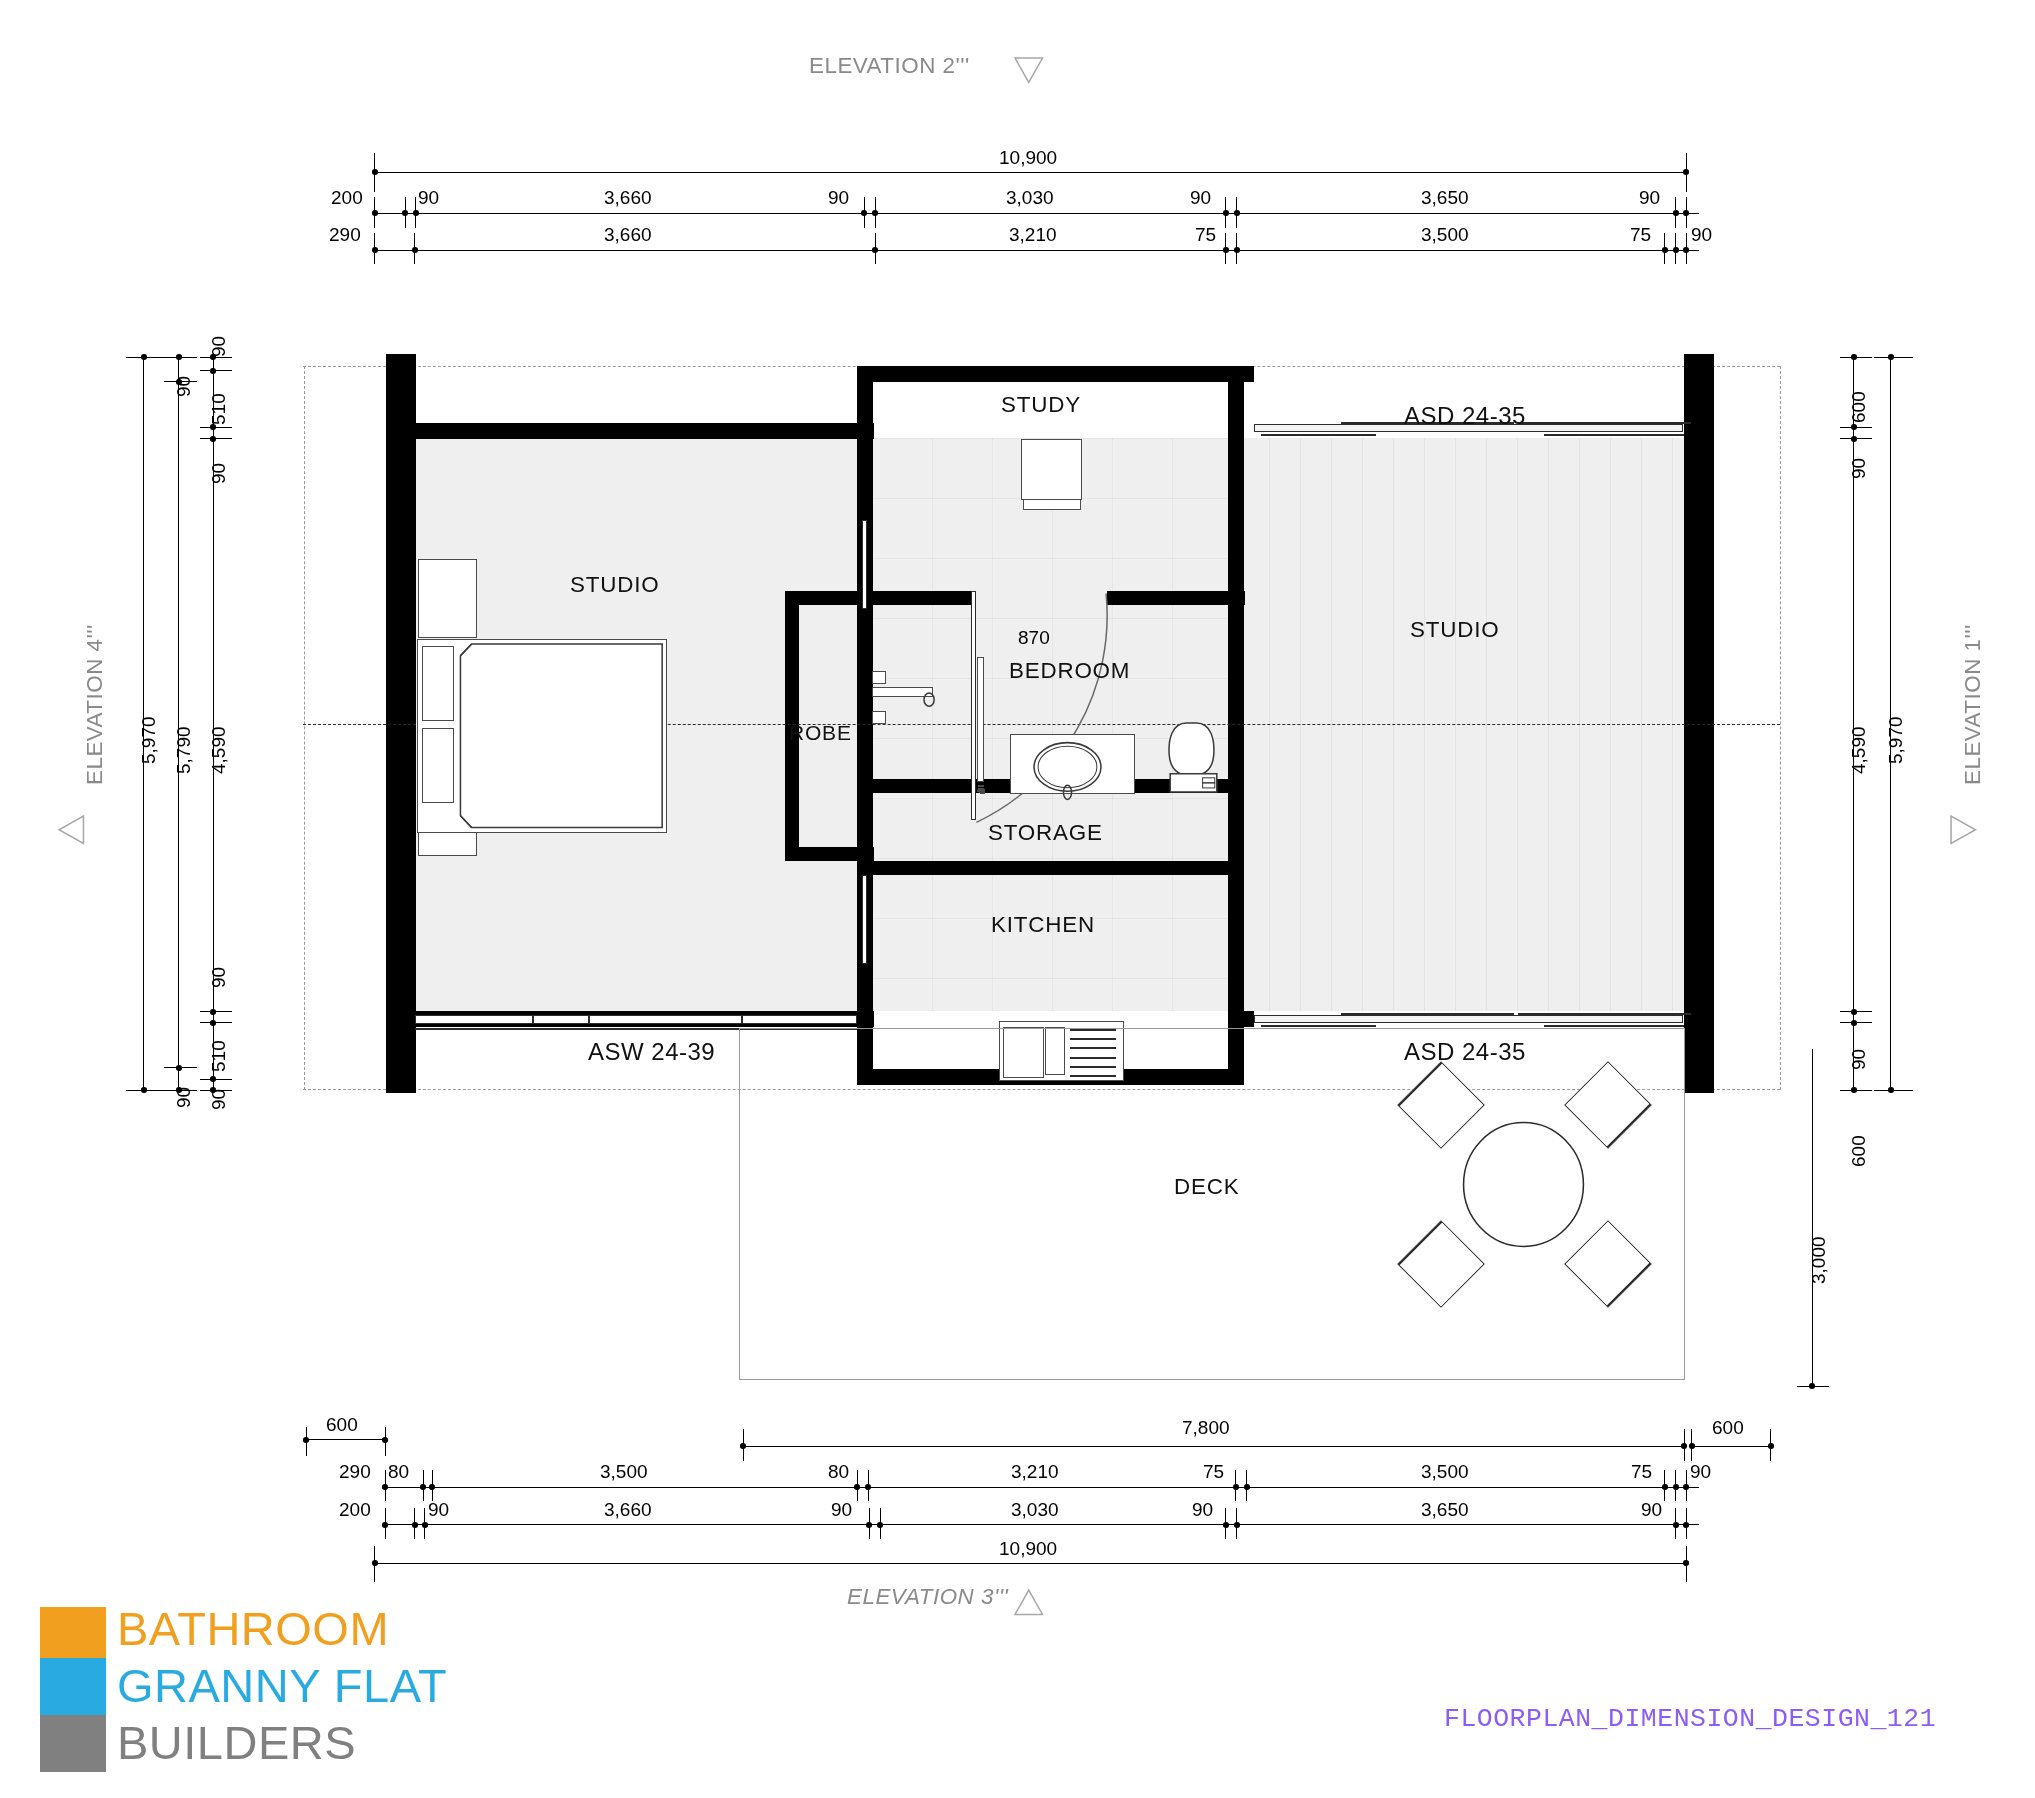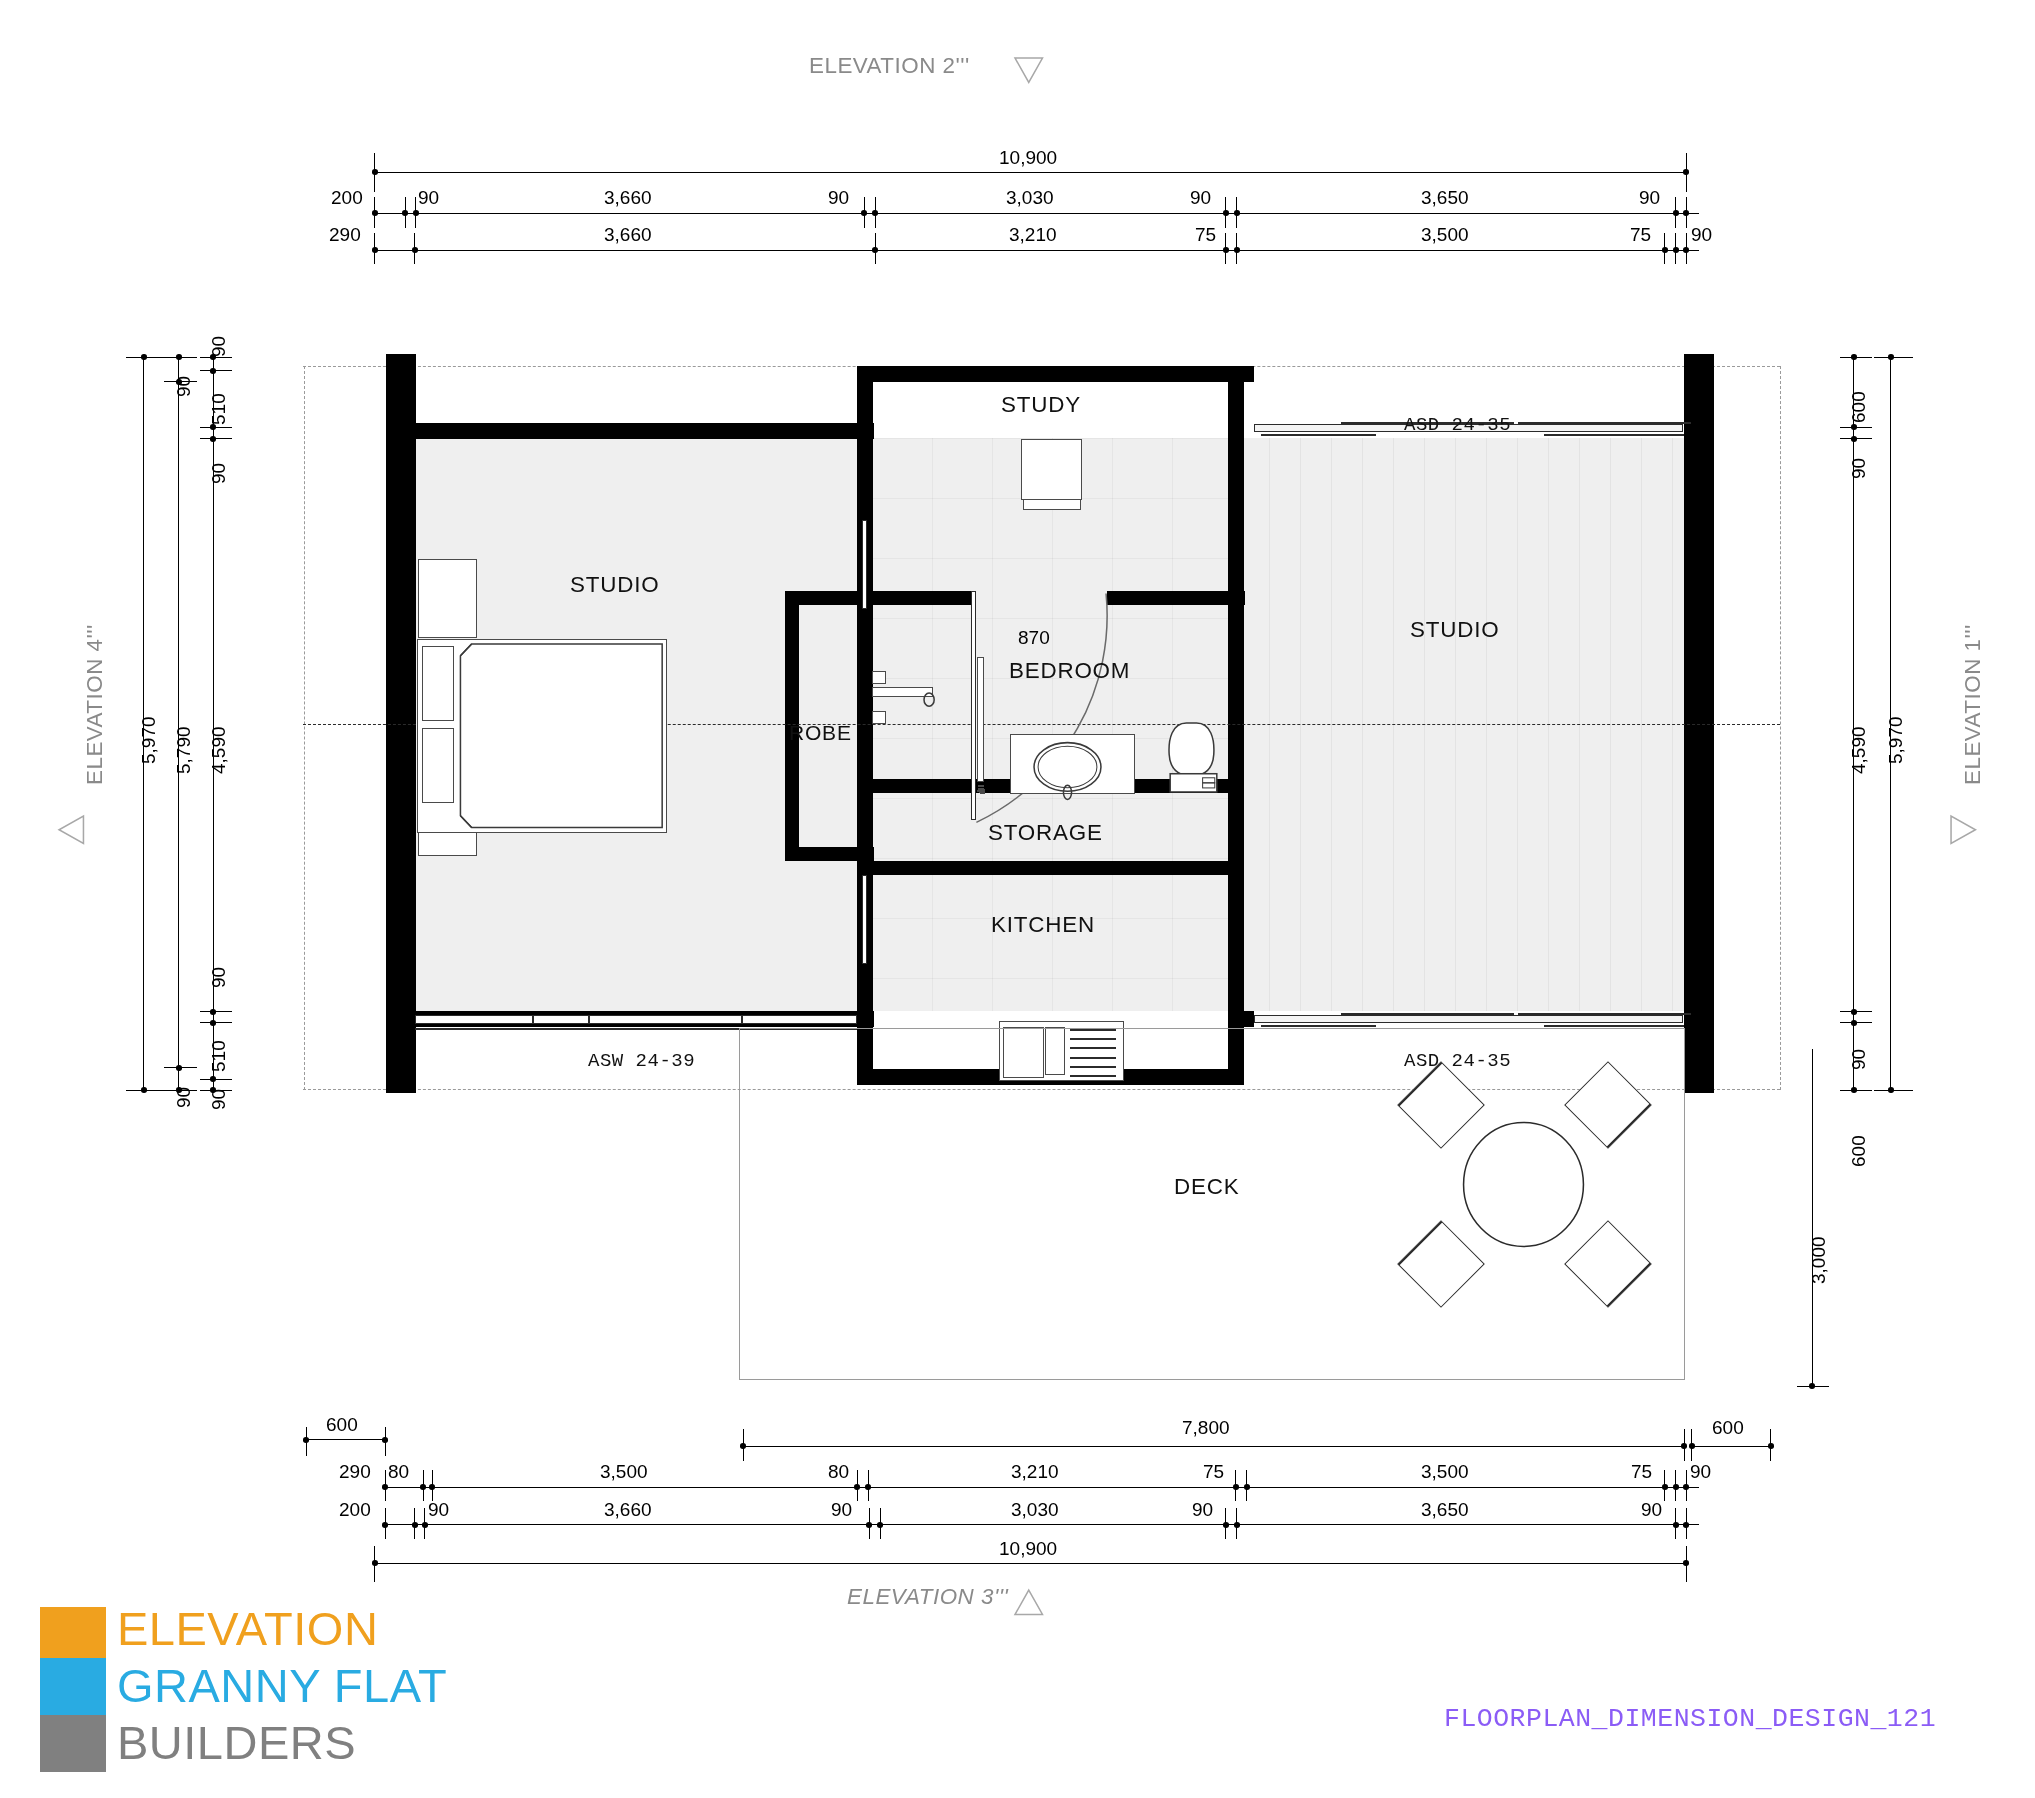--- a/index.html
+++ b/index.html
@@ -30,25 +30,24 @@
   }
   .room-label {
     color: #111;
     font-size: 22.4px;
     letter-spacing: 0.8px;
     white-space: nowrap;
     font-family: "Liberation Sans", sans-serif;
   }
   .win-label {
     color: #111;
-    font-size: 19px;
+    font-size: 24px;
     letter-spacing: 0.5px;
     white-space: nowrap;
-    font-family: Liberation Mono, monospace;
-    margin-top: 12px;
+    font-family: Liberation Sans, sans-serif;
   }
 
   
   .dimline-h { background: #000; height: 1px; }
   .dimline-v { background: #000; width: 1px; }
   .tick-v { background: #000; width: 1px; }
   .tick-h { background: #000; height: 1px; }
   .dot {
     width: 5.6px; height: 5.6px; border-radius: 50%;
     background: #000;
@@ -539,18 +538,18 @@
 
 <div class="abs elev-label" style="left:847px; top:1584px;font-style:italic;">ELEVATION 3'''</div>
 <svg class="abs" style="left:1014px; top:1589px;" width="29.5" height="26.5" viewBox="0 0 58 52">
   <polygon points="29,2 56,50 2,50" fill="none" stroke="#a8a8a8" stroke-width="3"></polygon>
 </svg>
 
 <div class="abs logo-bar" style="left:40px; top:1607px; height:51px; background:#F0A01E;"></div>
 <div class="abs logo-bar" style="left:40px; top:1658px; height:57px; background:#29ABE2;"></div>
 <div class="abs logo-bar" style="left:40px; top:1715px; height:57px; background:#808080;"></div>
 
-<div class="abs logo-text" style="left:117px; top:1605px; color:#F0A01E;">ELEVATION</div>
+<div class="abs logo-text" style="left:117px; top:1605px; color:#F0A01E;">BATHROOM</div>
 <div class="abs logo-text" style="left:117px; top:1662px; color:#29ABE2;">GRANNY FLAT</div>
 <div class="abs logo-text" style="left:117px; top:1719px; color:#808080;">BUILDERS</div>
 
 <div class="abs drawing-title" style="left:1444px; top:1704px;">FLOORPLAN_DIMENSION_DESIGN_121</div>
 
 
 </body></html>

